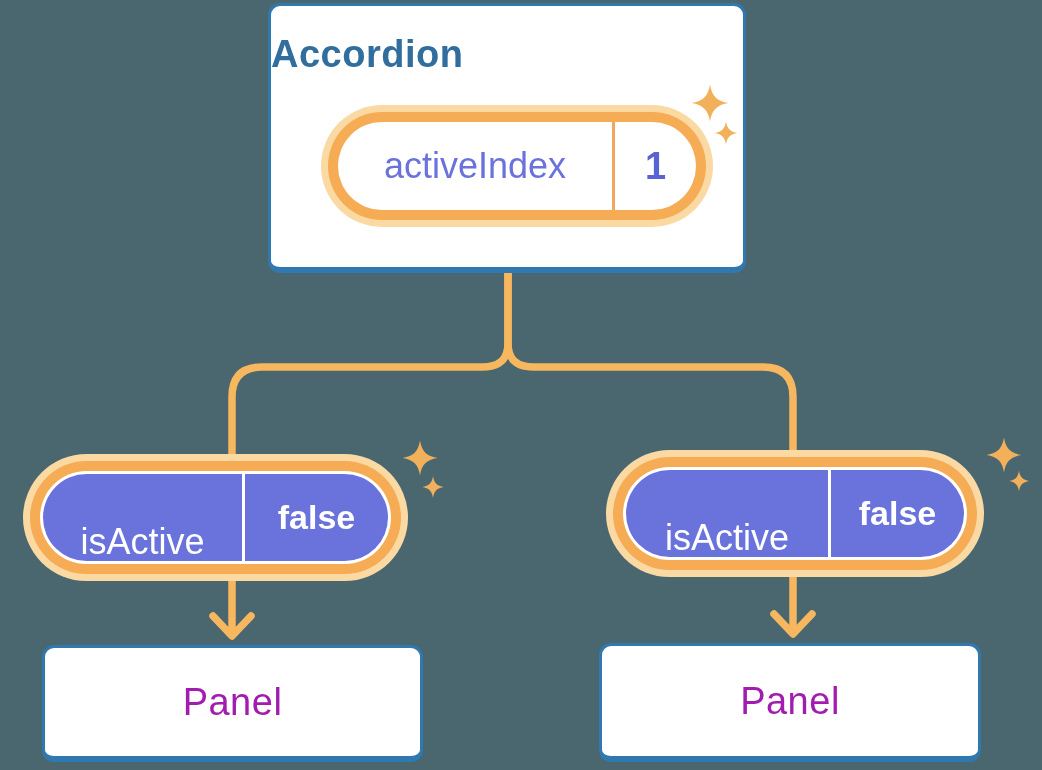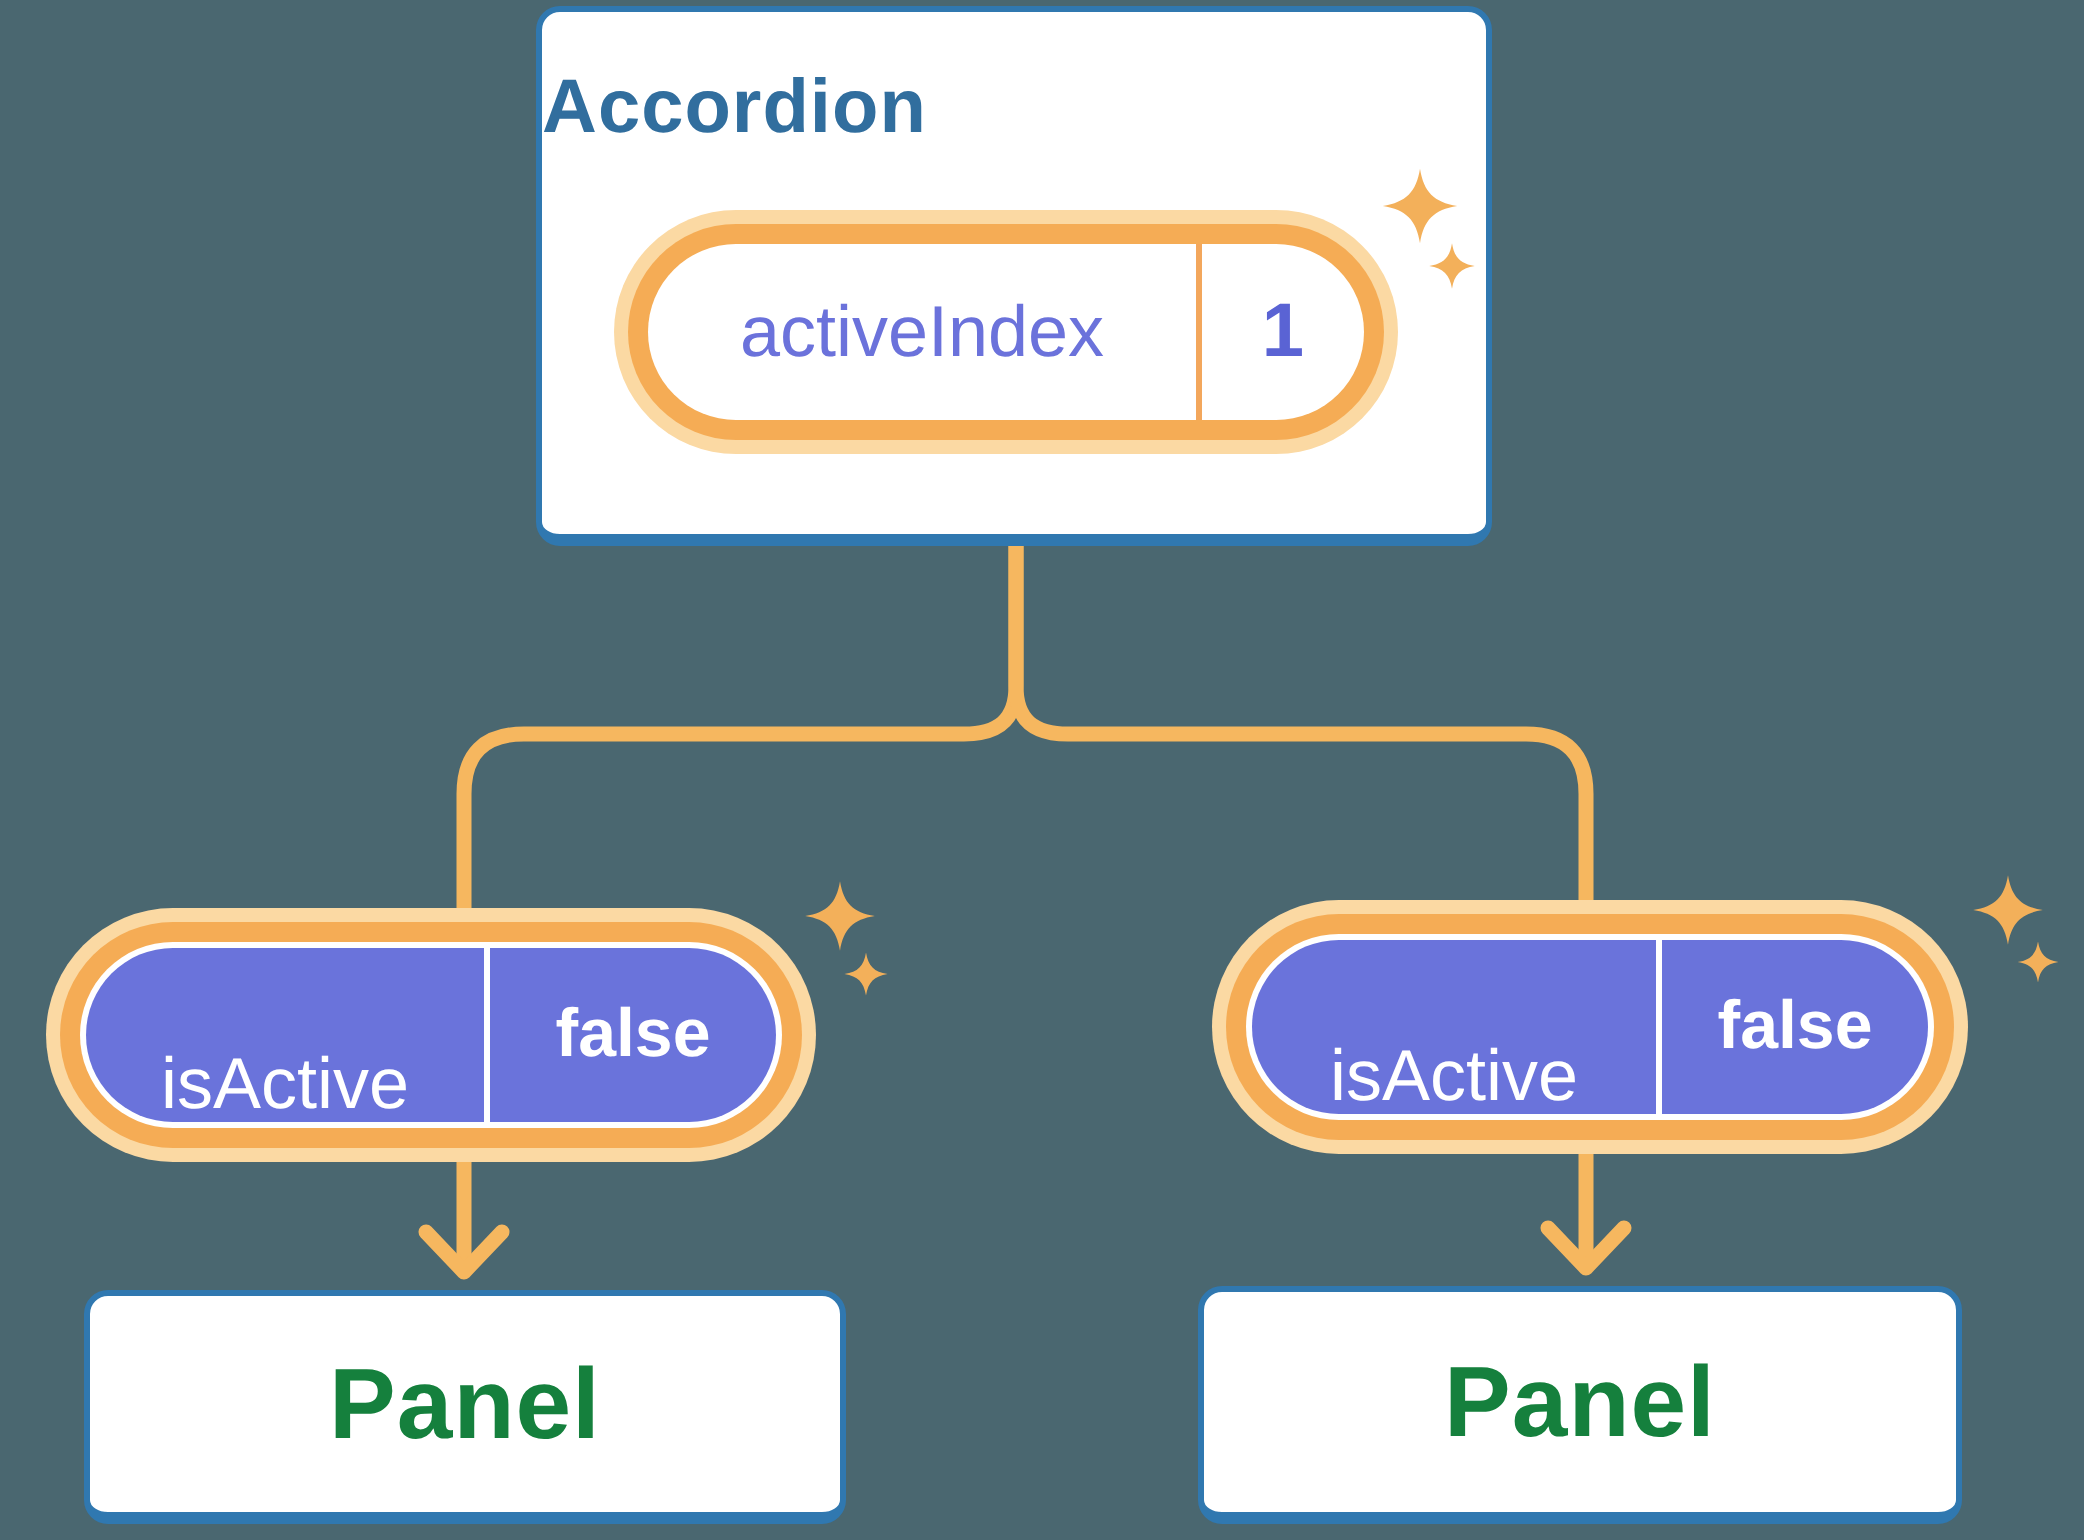--- a/index.html
+++ b/index.html
@@ -27,25 +27,25 @@
   .panel-card{display:flex;align-items:center;justify-content:center;}
   .panel-left{left:42px;top:645px;width:381px;height:117px;}
   .panel-right{left:599px;top:643px;width:382px;height:119px;}
   .card-title{
     text-align:left;
     margin-top:27px;
     font-size:38px;font-weight:600;
     color:#316E9E;
     letter-spacing:.5px;
   }
-  .panel-title{margin:0;font-size:50px;font-weight:700;color:#15803d;letter-spacing:.5px;}
+  .panel-title{margin:0;font-size:38px;font-weight:400;color:#a21caf;letter-spacing:.5px;}
 
   
   .pill{position:absolute;z-index:3;}
-  .state-pill{left:307px;top:105px;width:392px;height:122px;}
+  .state-pill{left:321px;top:105px;width:392px;height:122px;}
   .prop-pill-left{left:23px;top:454px;width:385px;height:127px;}
   .prop-pill-right{left:606px;top:450px;width:378px;height:127px;}
 
   .glow{
     width:100%;height:100%;
     background:#FBD9A3;
     border-radius:999px;
     padding:7px;box-sizing:border-box;
   }
   .ring{

